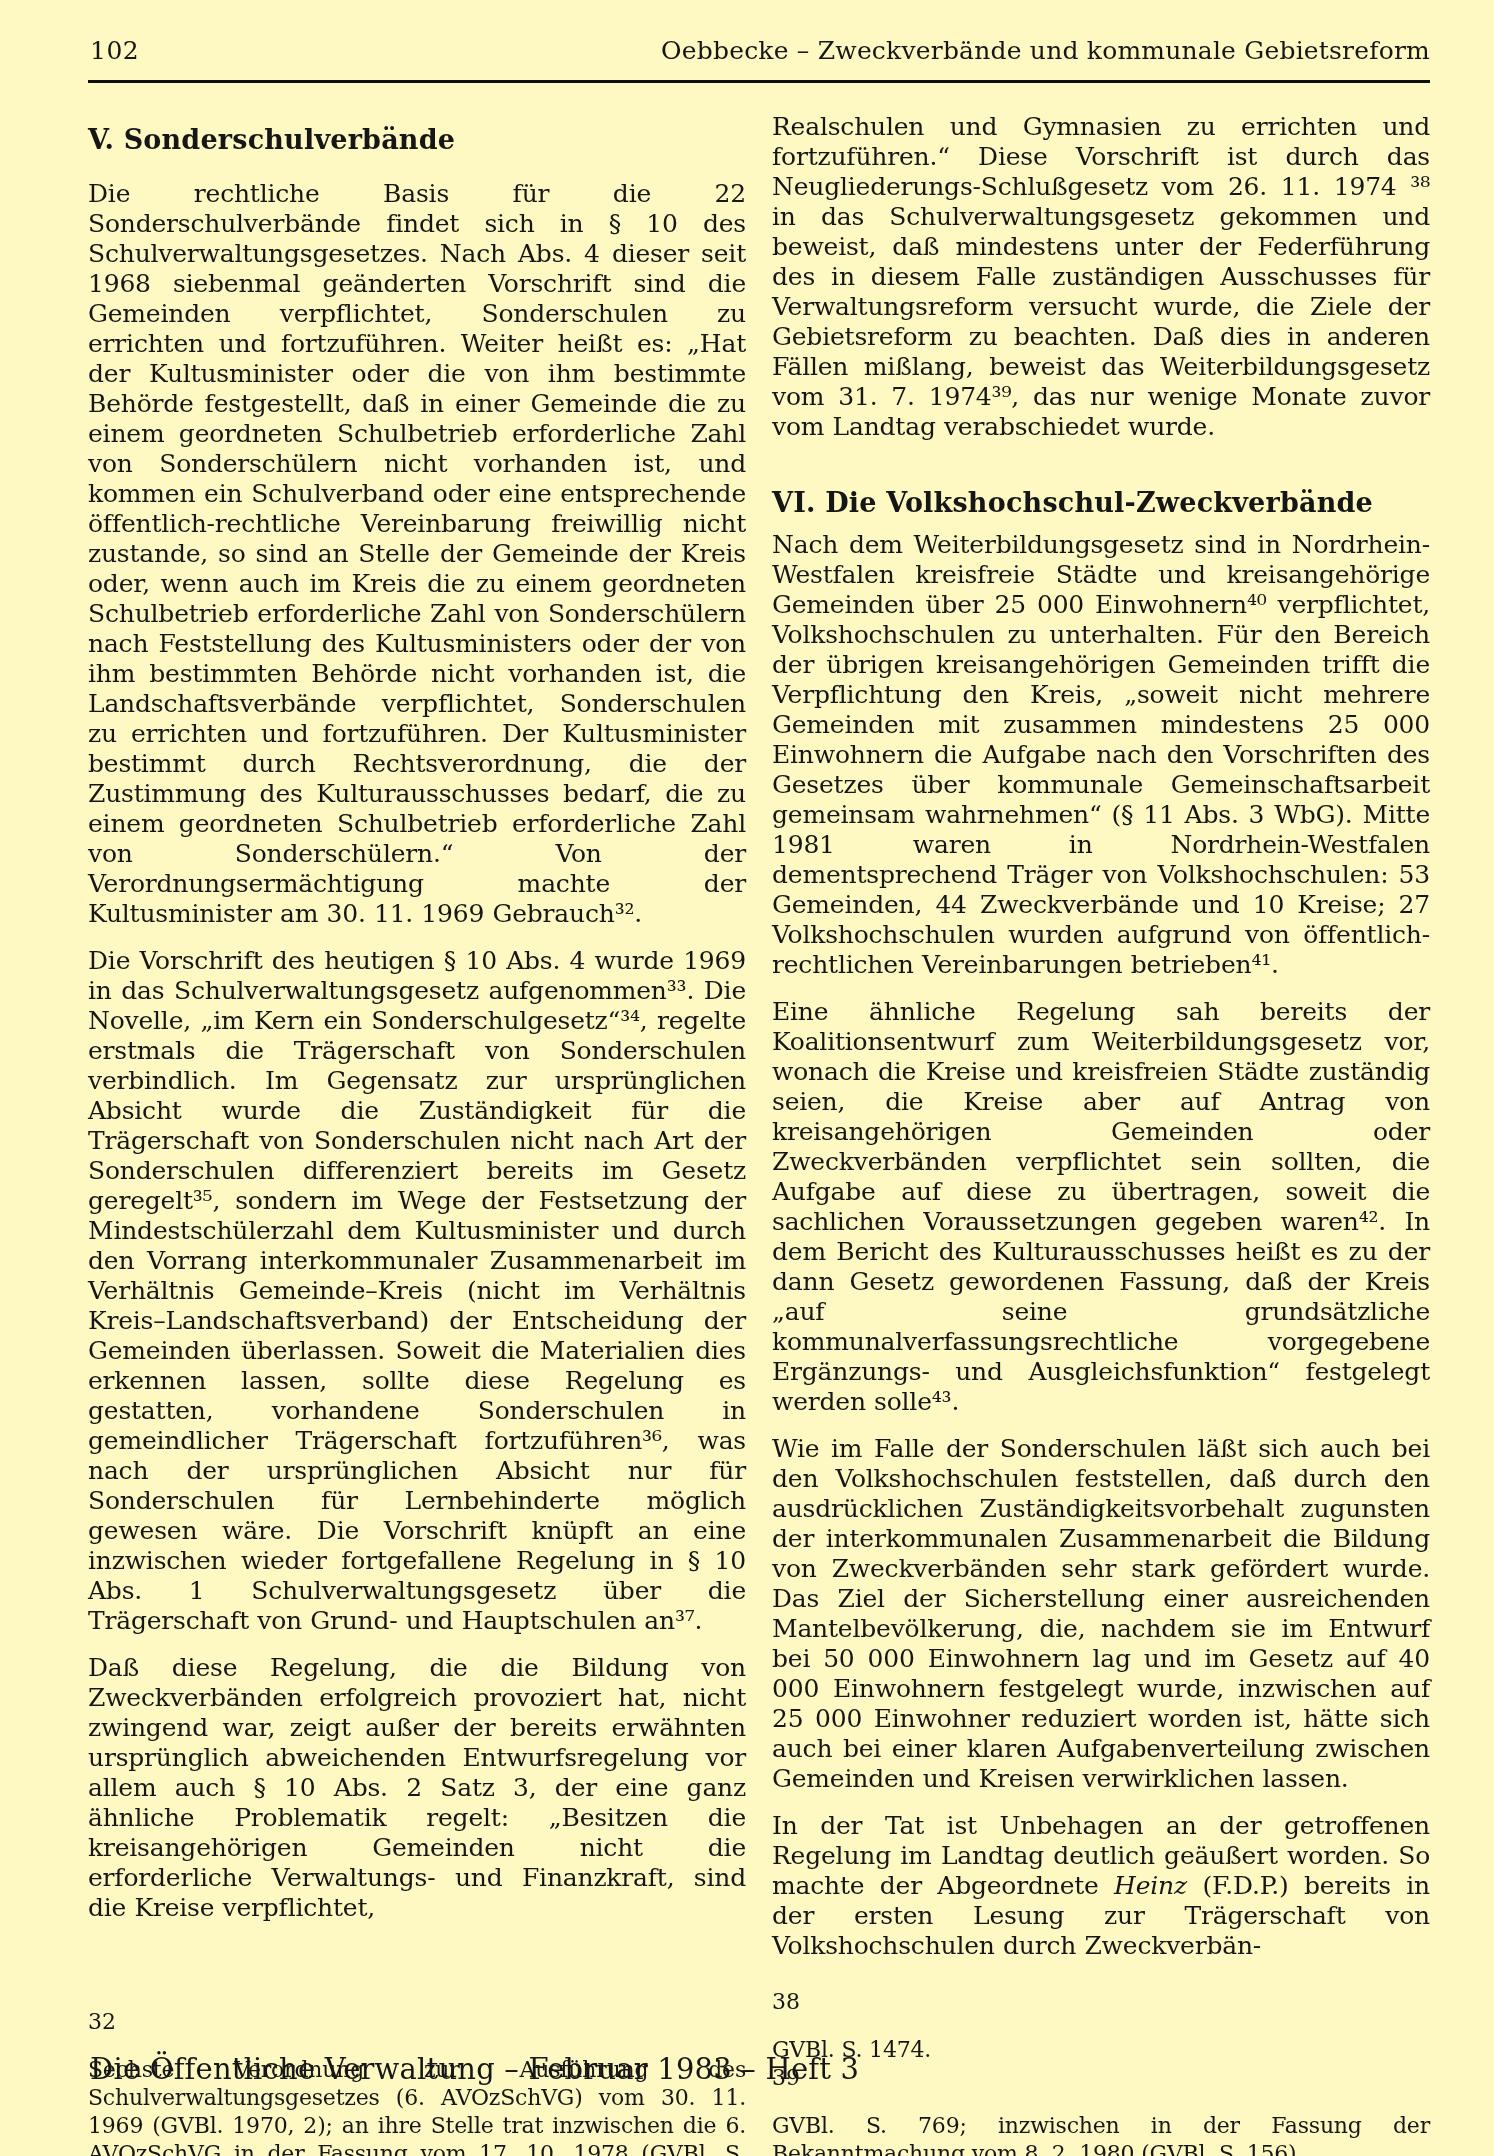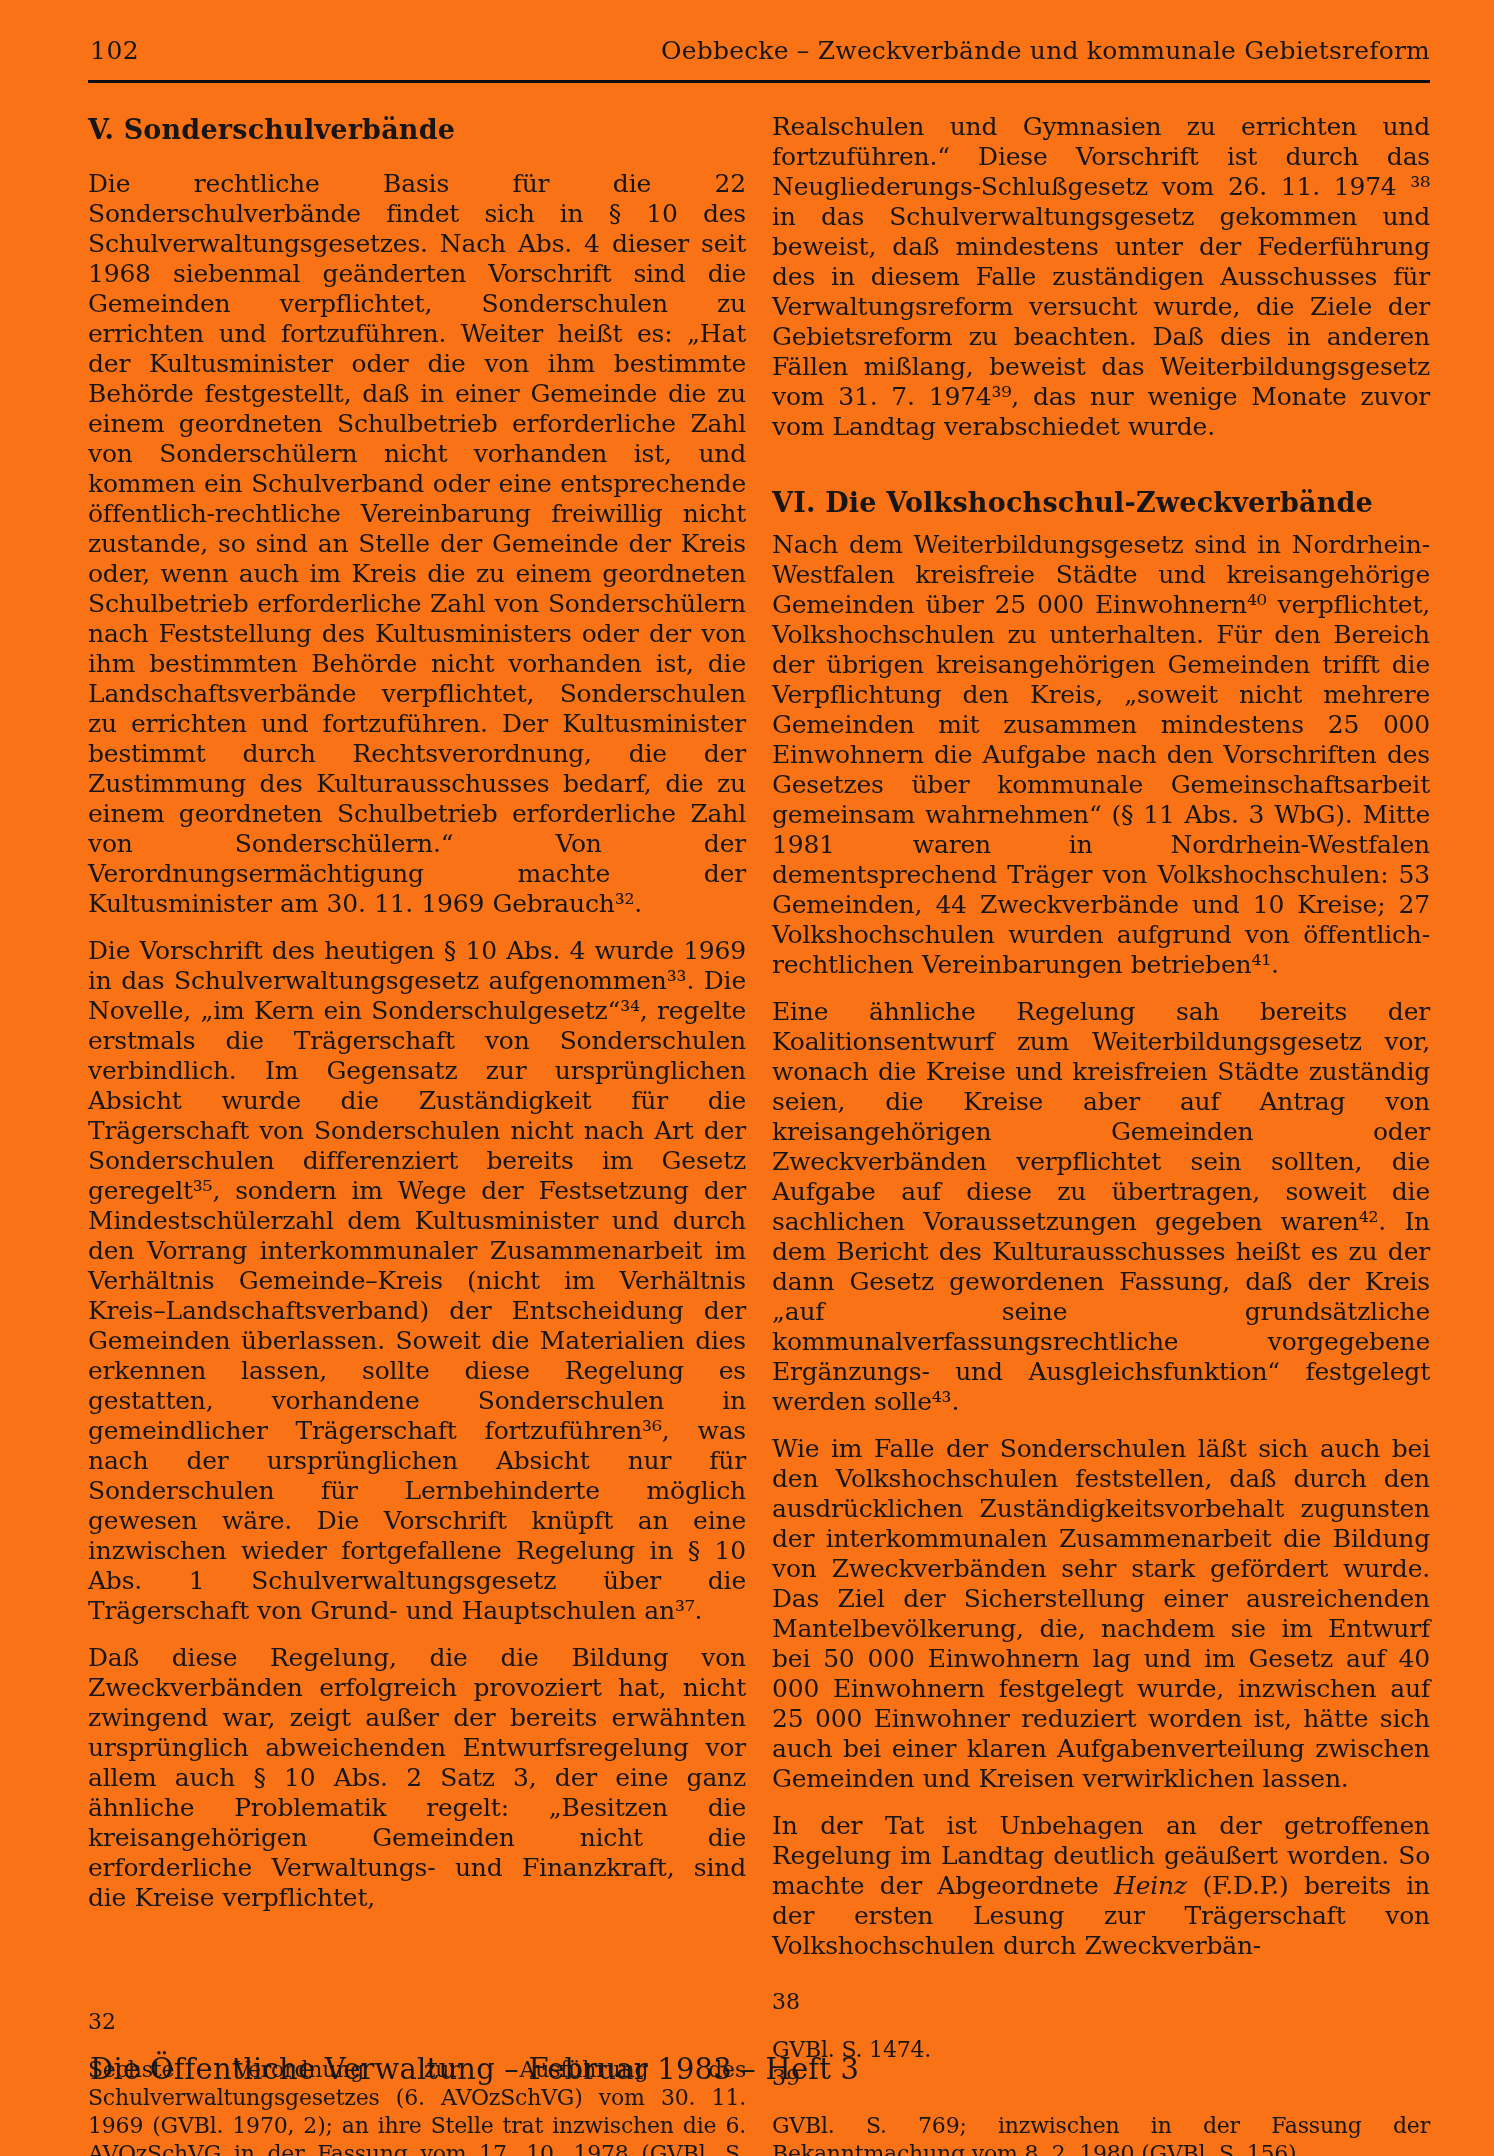--- a/index.html
+++ b/index.html
@@ -6,21 +6,21 @@
   html, body {
     margin: 0;
     padding: 0;
     background: #e8e8e6;
   }
   .page {
     position: relative;
     width: 1494px;
     height: 2156px;
     margin: 0 auto;
-    background: #f97316;
+    background: #fef9c3;
     color: #161616;
     font-family: "DejaVu Serif", "Liberation Serif", serif;
     overflow: hidden;
   }
   
   .header {
     position: absolute;
     top: 30px;
     left: 88px;
     right: 64px;
@@ -57,21 +57,21 @@
     display: flex;
     flex-direction: column;
     min-height: 1928px;
   }
   h2.section-heading {
     font-size: 27px;
     font-weight: bold;
     margin: 0 0 24px 0;
     letter-spacing: 0.2px;
   }
-  h2.heading-v  { margin-top: 2px; }
+  h2.heading-v  { margin-top: 12px; }
   h2.heading-vi { margin-top: 28px; margin-bottom: 12px; }
   p.body-par {
     margin: 0 0 17px 0;
     font-size: 25px;
     line-height: 30px;
     text-align: justify;
     letter-spacing: -0.2px;
     word-spacing: 0.5px;
     hyphens: auto;
   }

